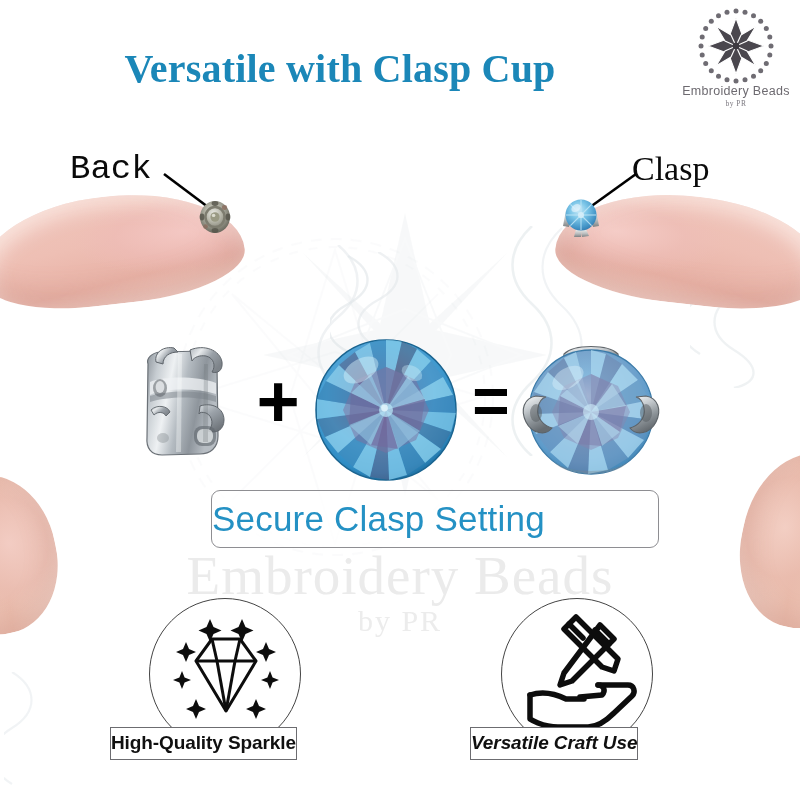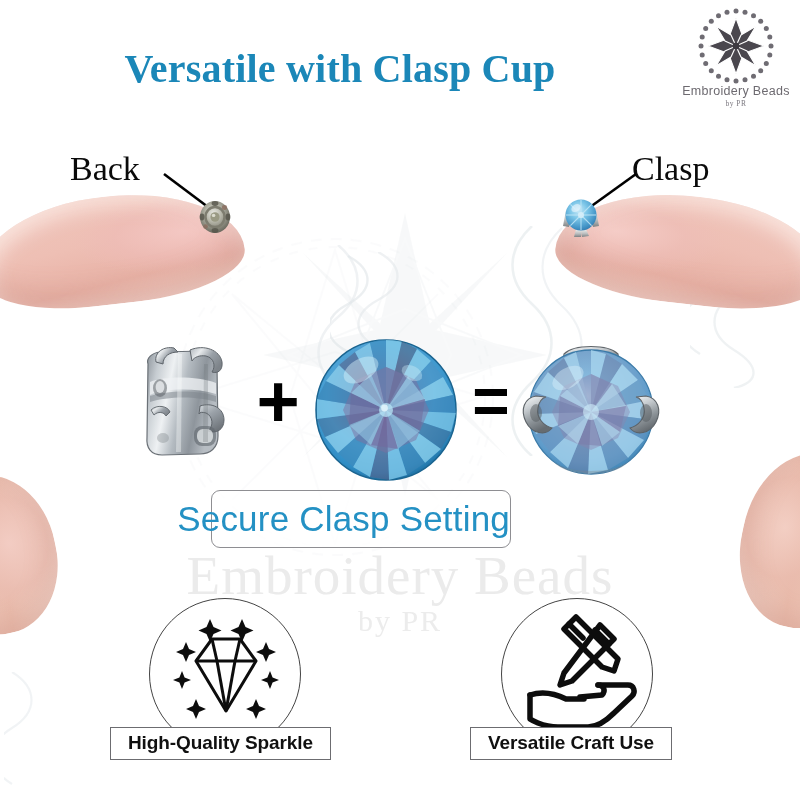--- a/index.html
+++ b/index.html
@@ -144,21 +144,21 @@
   }
 
   
   .callout-label {
     position: absolute;
     font-family: "Liberation Serif", serif;
     font-size: 34px;
     color: #0a0a0a;
     letter-spacing: 0px;
   }
-  #label-back  { left: 70px;  top: 150px; }
+  #label-back  { left: 70px;  top: 150px; font-family: Liberation Mono, monospace; }
   #label-front { left: 632px; top: 150px; }
   .leader { position: absolute; pointer-events: none; }
 
   
   .tiny-stone { position: absolute; }
   #stone-back {
     left: 196px; top: 197px;
     width: 38px; height: 40px;
   }
   #stone-front {
@@ -183,25 +183,25 @@
     font-family: "Liberation Sans", sans-serif;
     font-size: 64px; font-weight: bold; color: #000;
     line-height: 66px; text-align: center;
   }
   #assembled  { position: absolute; left: 520px; top: 334px; width: 146px; height: 150px; }
 
   
   #banner {
     position: absolute;
     left: 211px; top: 490px;
-    width: 300px; height: 58px;
+    width: 448px; height: 58px;
     border: 1.6px solid #8e8e92;
     border-radius: 9px;
     background: rgba(255,255,255,0.72);
-    display: flex; align-items: center; justify-content: flex-end;
+    display: flex; align-items: center; justify-content: flex-start;
   }
   #banner .txt {
     font-family: "Liberation Sans", sans-serif;
     font-size: 35px;
     color: #2491c4;
     letter-spacing: 0.2px;
     white-space: nowrap;
   }
 
   
@@ -215,33 +215,33 @@
     border: 1.4px solid #444;
     border-radius: 50%;
     background: rgba(255,255,255,0.45);
   }
   .badge-circle svg { position: absolute; left: 0; top: 0; width: 152px; height: 152px; }
   .badge-label {
     position: relative;
     margin: -23px auto 0;
     border: 1.5px solid #6c6c70;
     background: #fff;
-    padding: 4px 17px 5px;
+    padding: 4px 0 5px;
     text-align: center;
     font-family: "Liberation Sans", sans-serif;
     font-weight: bold;
     font-size: 19px;
     color: #101010;
     letter-spacing: -0.1px;
     white-space: nowrap;
     display: table;
     z-index: 3;
   }
   #badge-left  .badge-label { margin-left: 0; margin-right: auto; }
-  #badge-right .badge-label { margin-left: 8px; margin-right: auto; }
+  #badge-right .badge-label { margin-left: 8px; margin-right: auto; font-style: italic; }
 </style>
 </head>
 <body>
 
 <div id="stage">
 
   <svg class="wm-mandala-2" viewBox="0 0 300 300">
     <g fill="#b9c3c9">
 
       <polygon points="150,8 176,124 150,150 124,124"></polygon>

